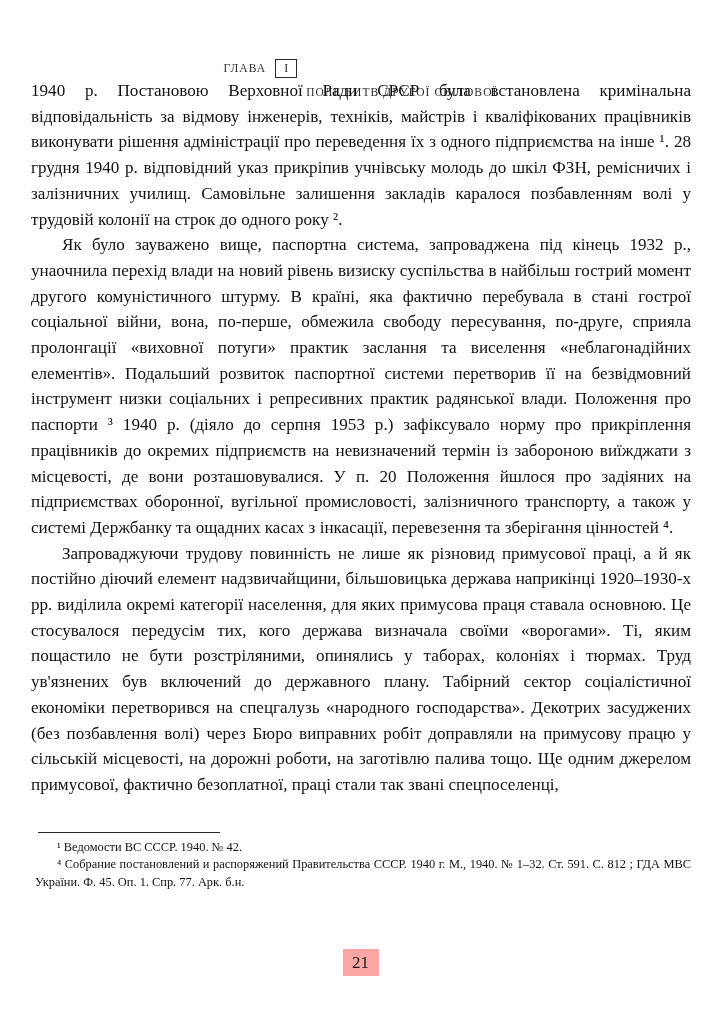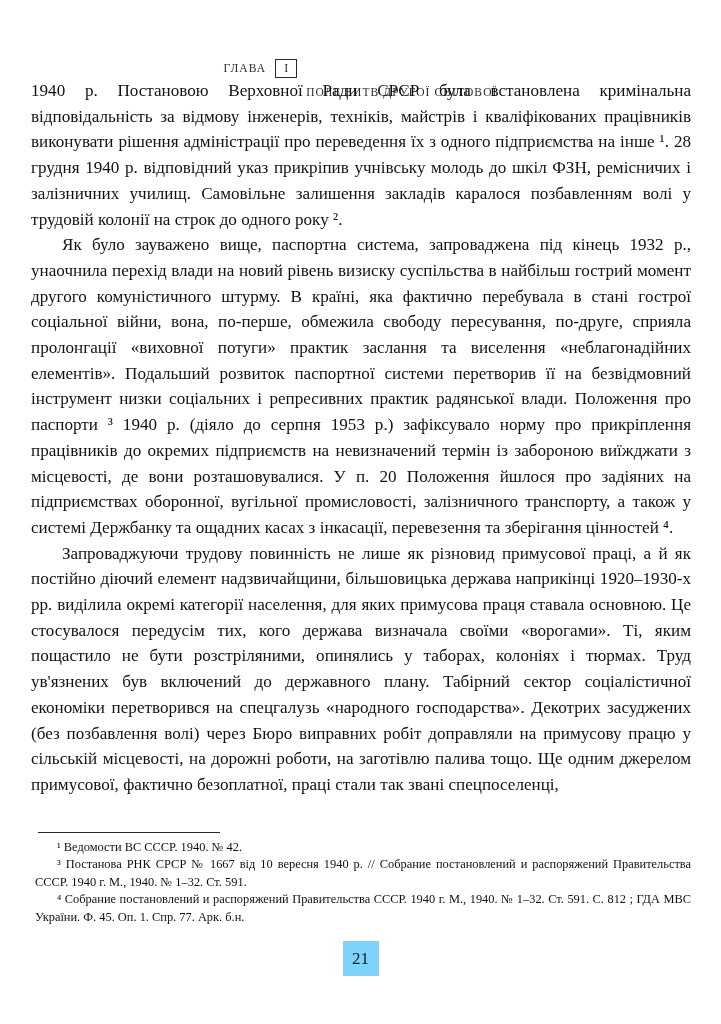--- a/index.html
+++ b/index.html
@@ -104,25 +104,25 @@
   
   .page-number {
     position: absolute;
     left: 0;
     right: 0;
     bottom: 48px;
     display: flex;
     justify-content: center;
   }
   .pn-badge {
-    background: #7dd3fc;
+    background: #fca5a5;
     color: #1a1a1a;
     font-size: 17px;
     width: 36px;
-    height: 35px;
+    height: 27px;
     display: flex;
     align-items: center;
     justify-content: center;
   }
 </style>
 </head>
 <body>
 
 <div class="page">
 
@@ -136,21 +136,20 @@
 
   <div class="body-text">
     <p class="first">1940 р. Постановою Верховної Ради СРСР була встановлена кримінальна відповідальність за відмову інженерів, техніків, майстрів і кваліфікованих працівників виконувати рішення адміністрації про переведення їх з одного підприємства на інше ¹. 28 грудня 1940 р. відповідний указ прикріпив учнівську молодь до шкіл ФЗН, ремісничих і залізничних училищ. Самовільне залишення закладів каралося позбавленням волі у трудовій колонії на строк до одного року ².</p>
     <p>Як було зауважено вище, паспортна система, запроваджена під кінець 1932 р., унаочнила перехід влади на новий рівень визиску суспільства в найбільш гострий момент другого комуністичного штурму. В країні, яка фактично перебувала в стані гострої соціальної війни, вона, по-перше, обмежила свободу пересування, по-друге, сприяла пролонгації «виховної потуги» практик заслання та виселення «неблагонадійних елементів». Подальший розвиток паспортної системи перетворив її на безвідмовний інструмент низки соціальних і репресивних практик радянської влади. Положення про паспорти ³ 1940 р. (діяло до серпня 1953 р.) зафіксувало норму про прикріплення працівників до окремих підприємств на невизначений термін із забороною виїжджати з місцевості, де вони розташовувалися. У п. 20 Положення йшлося про задіяних на підприємствах оборонної, вугільної промисловості, залізничного транспорту, а також у системі Держбанку та ощадних касах з інкасації, перевезення та зберігання цінностей ⁴.</p>
     <p>Запроваджуючи трудову повинність не лише як різновид примусової праці, а й як постійно діючий елемент надзвичайщини, більшовицька держава наприкінці 1920–1930-х рр. виділила окремі категорії населення, для яких примусова праця ставала основною. Це стосувалося передусім тих, кого держава визначала своїми «ворогами». Ті, яким пощастило не бути розстріляними, опинялись у таборах, колоніях і тюрмах. Труд ув'язнених був включений до державного плану. Табірний сектор соціалістичної економіки перетворився на спецгалузь «народного господарства». Декотрих засуджених (без позбавлення волі) через Бюро виправних робіт доправляли на примусову працю у сільській місцевості, на дорожні роботи, на заготівлю палива тощо. Ще одним джерелом примусової, фактично безоплатної, праці стали так звані спецпоселенці,</p>
   </div>
 
   <div class="footnotes">
     <div class="fn-rule"></div>
     <p>¹ Ведомости ВС СССР. 1940. № 42.</p>
-    <p>³ Постанова РНК СРСР № 1667 від 10 вересня 1940 р. // Собрание постановлений и распоряжений Правительства СССР. 1940 г. М., 1940. № 1–32. Ст. 591.</p>
     <p>⁴ Собрание постановлений и распоряжений Правительства СССР. 1940 г. М., 1940. № 1–32. Ст. 591. С. 812 ; ГДА МВС України. Ф. 45. Оп. 1. Спр. 77. Арк. б.н.</p>
   </div>
 
   <div class="page-number">
     <div class="pn-badge">21</div>
   </div>
 
 </div>
 
 </body></html>

